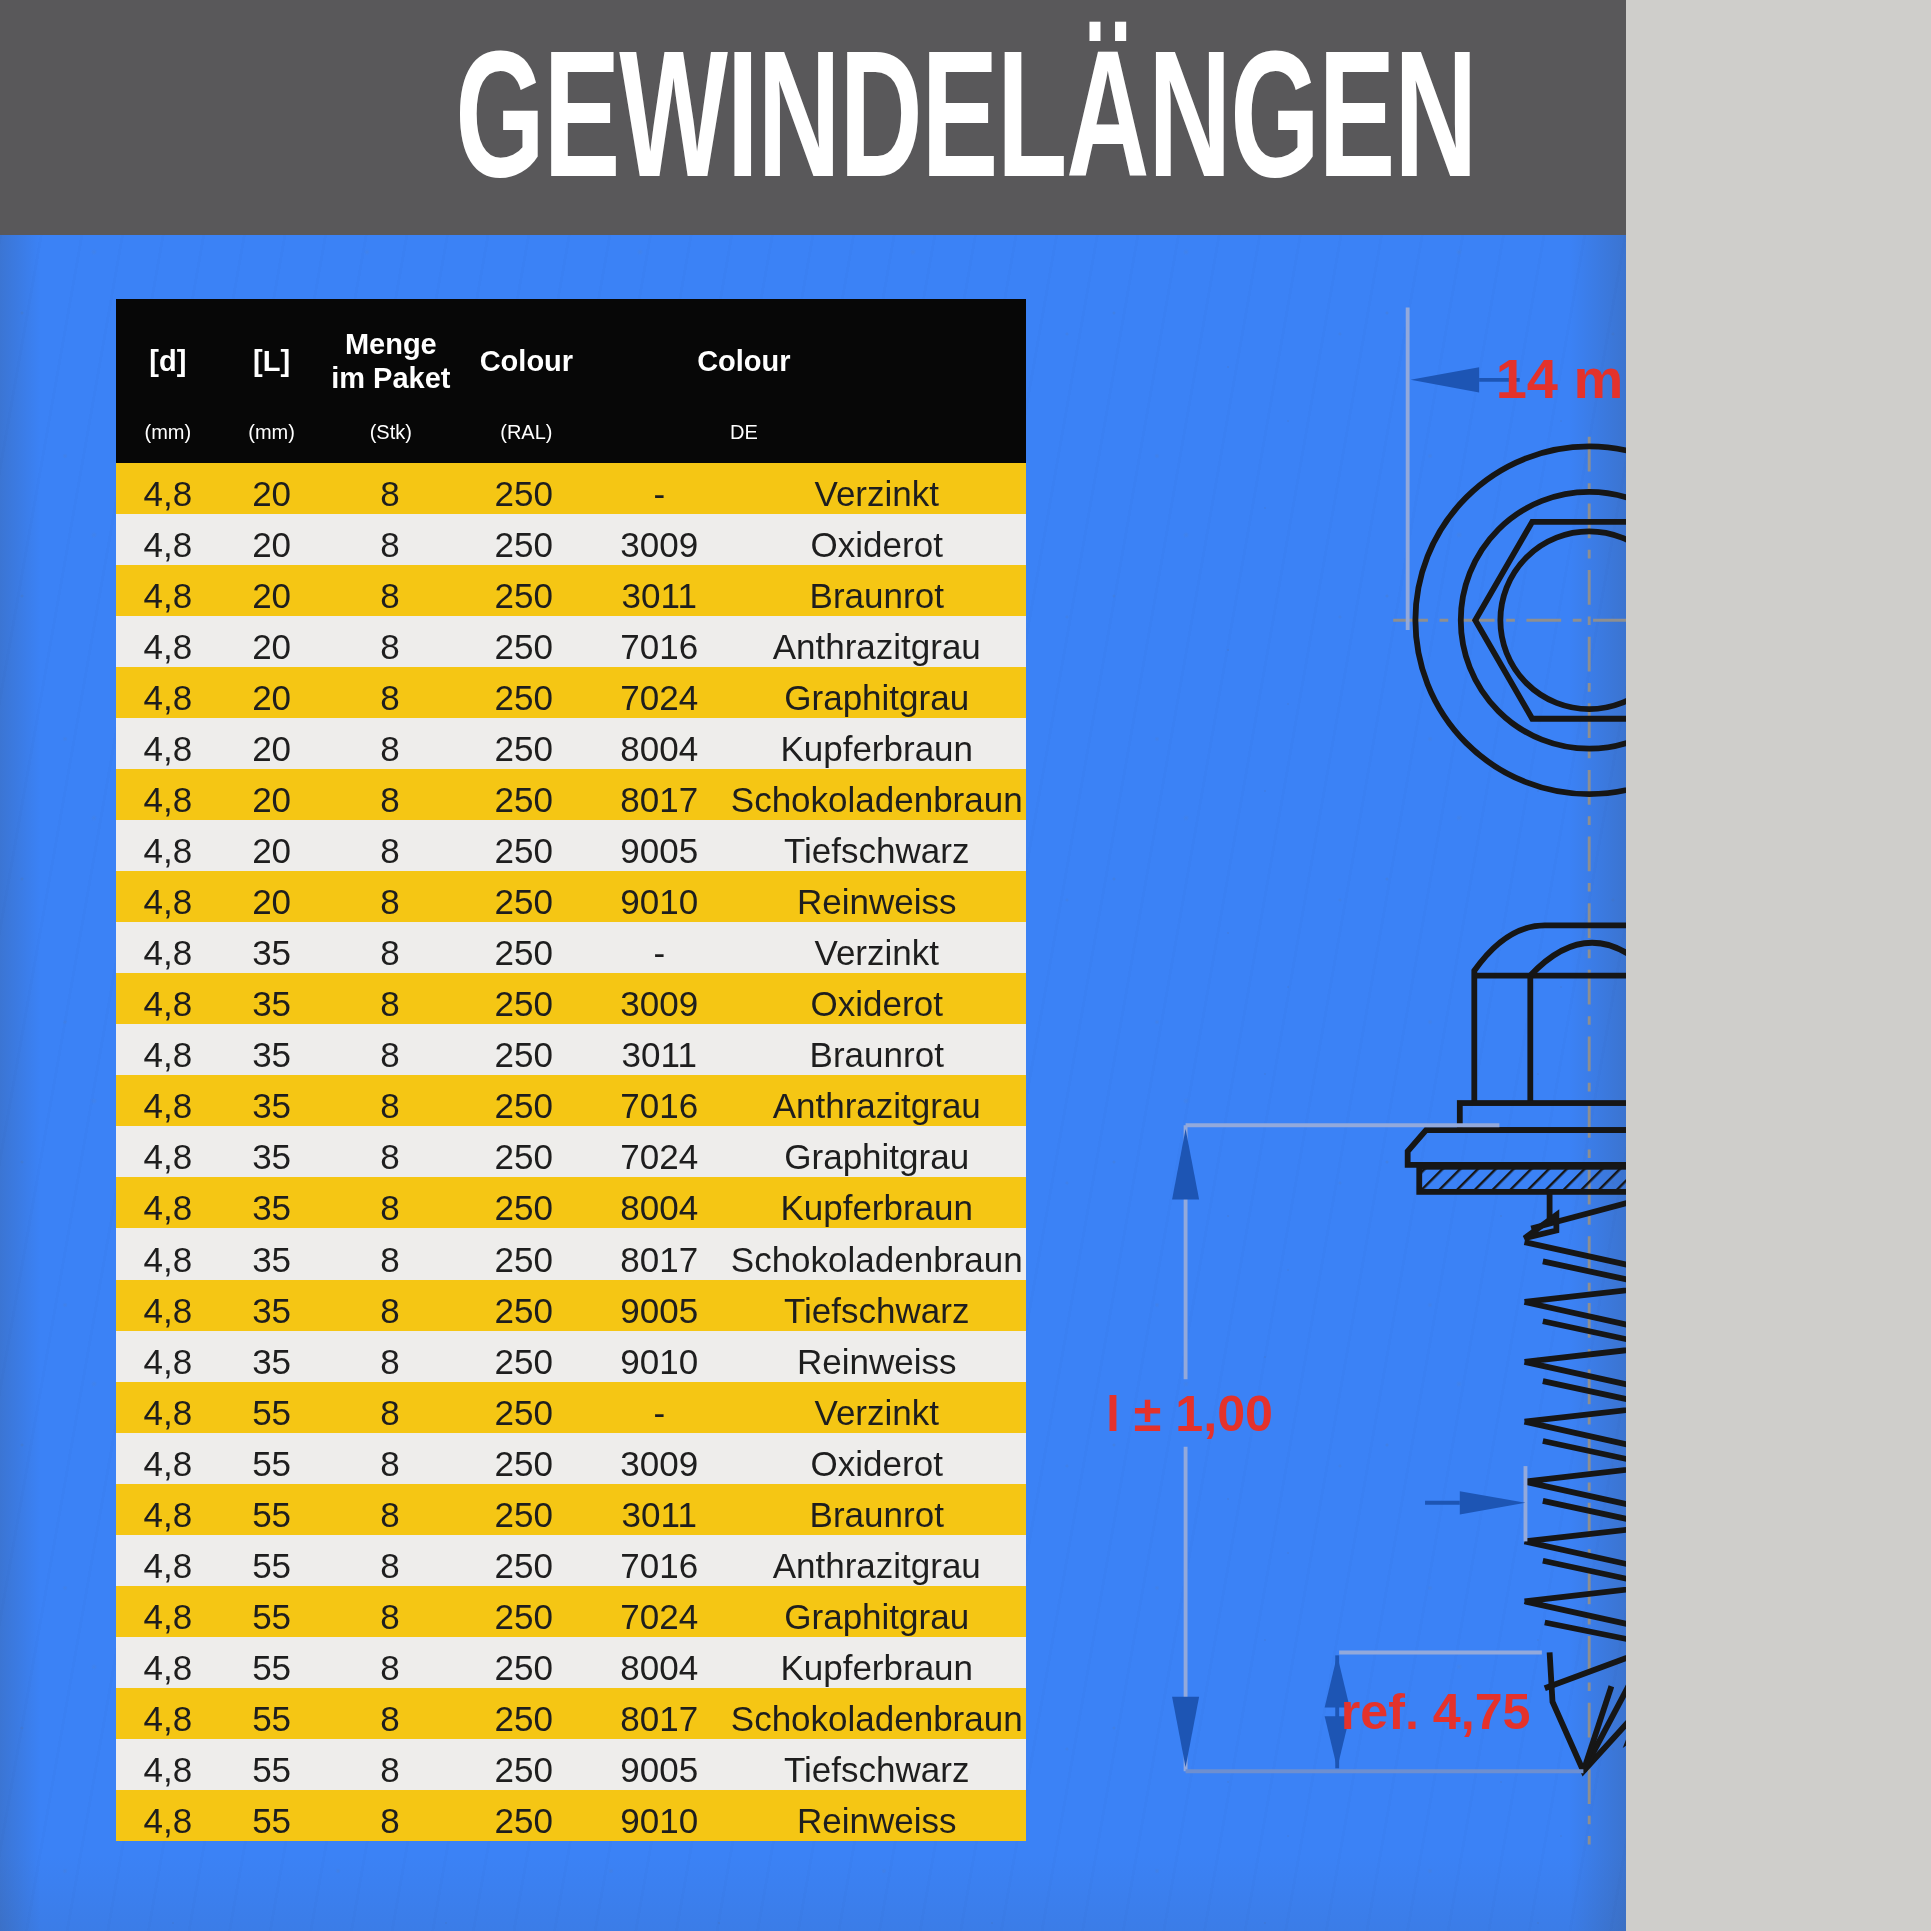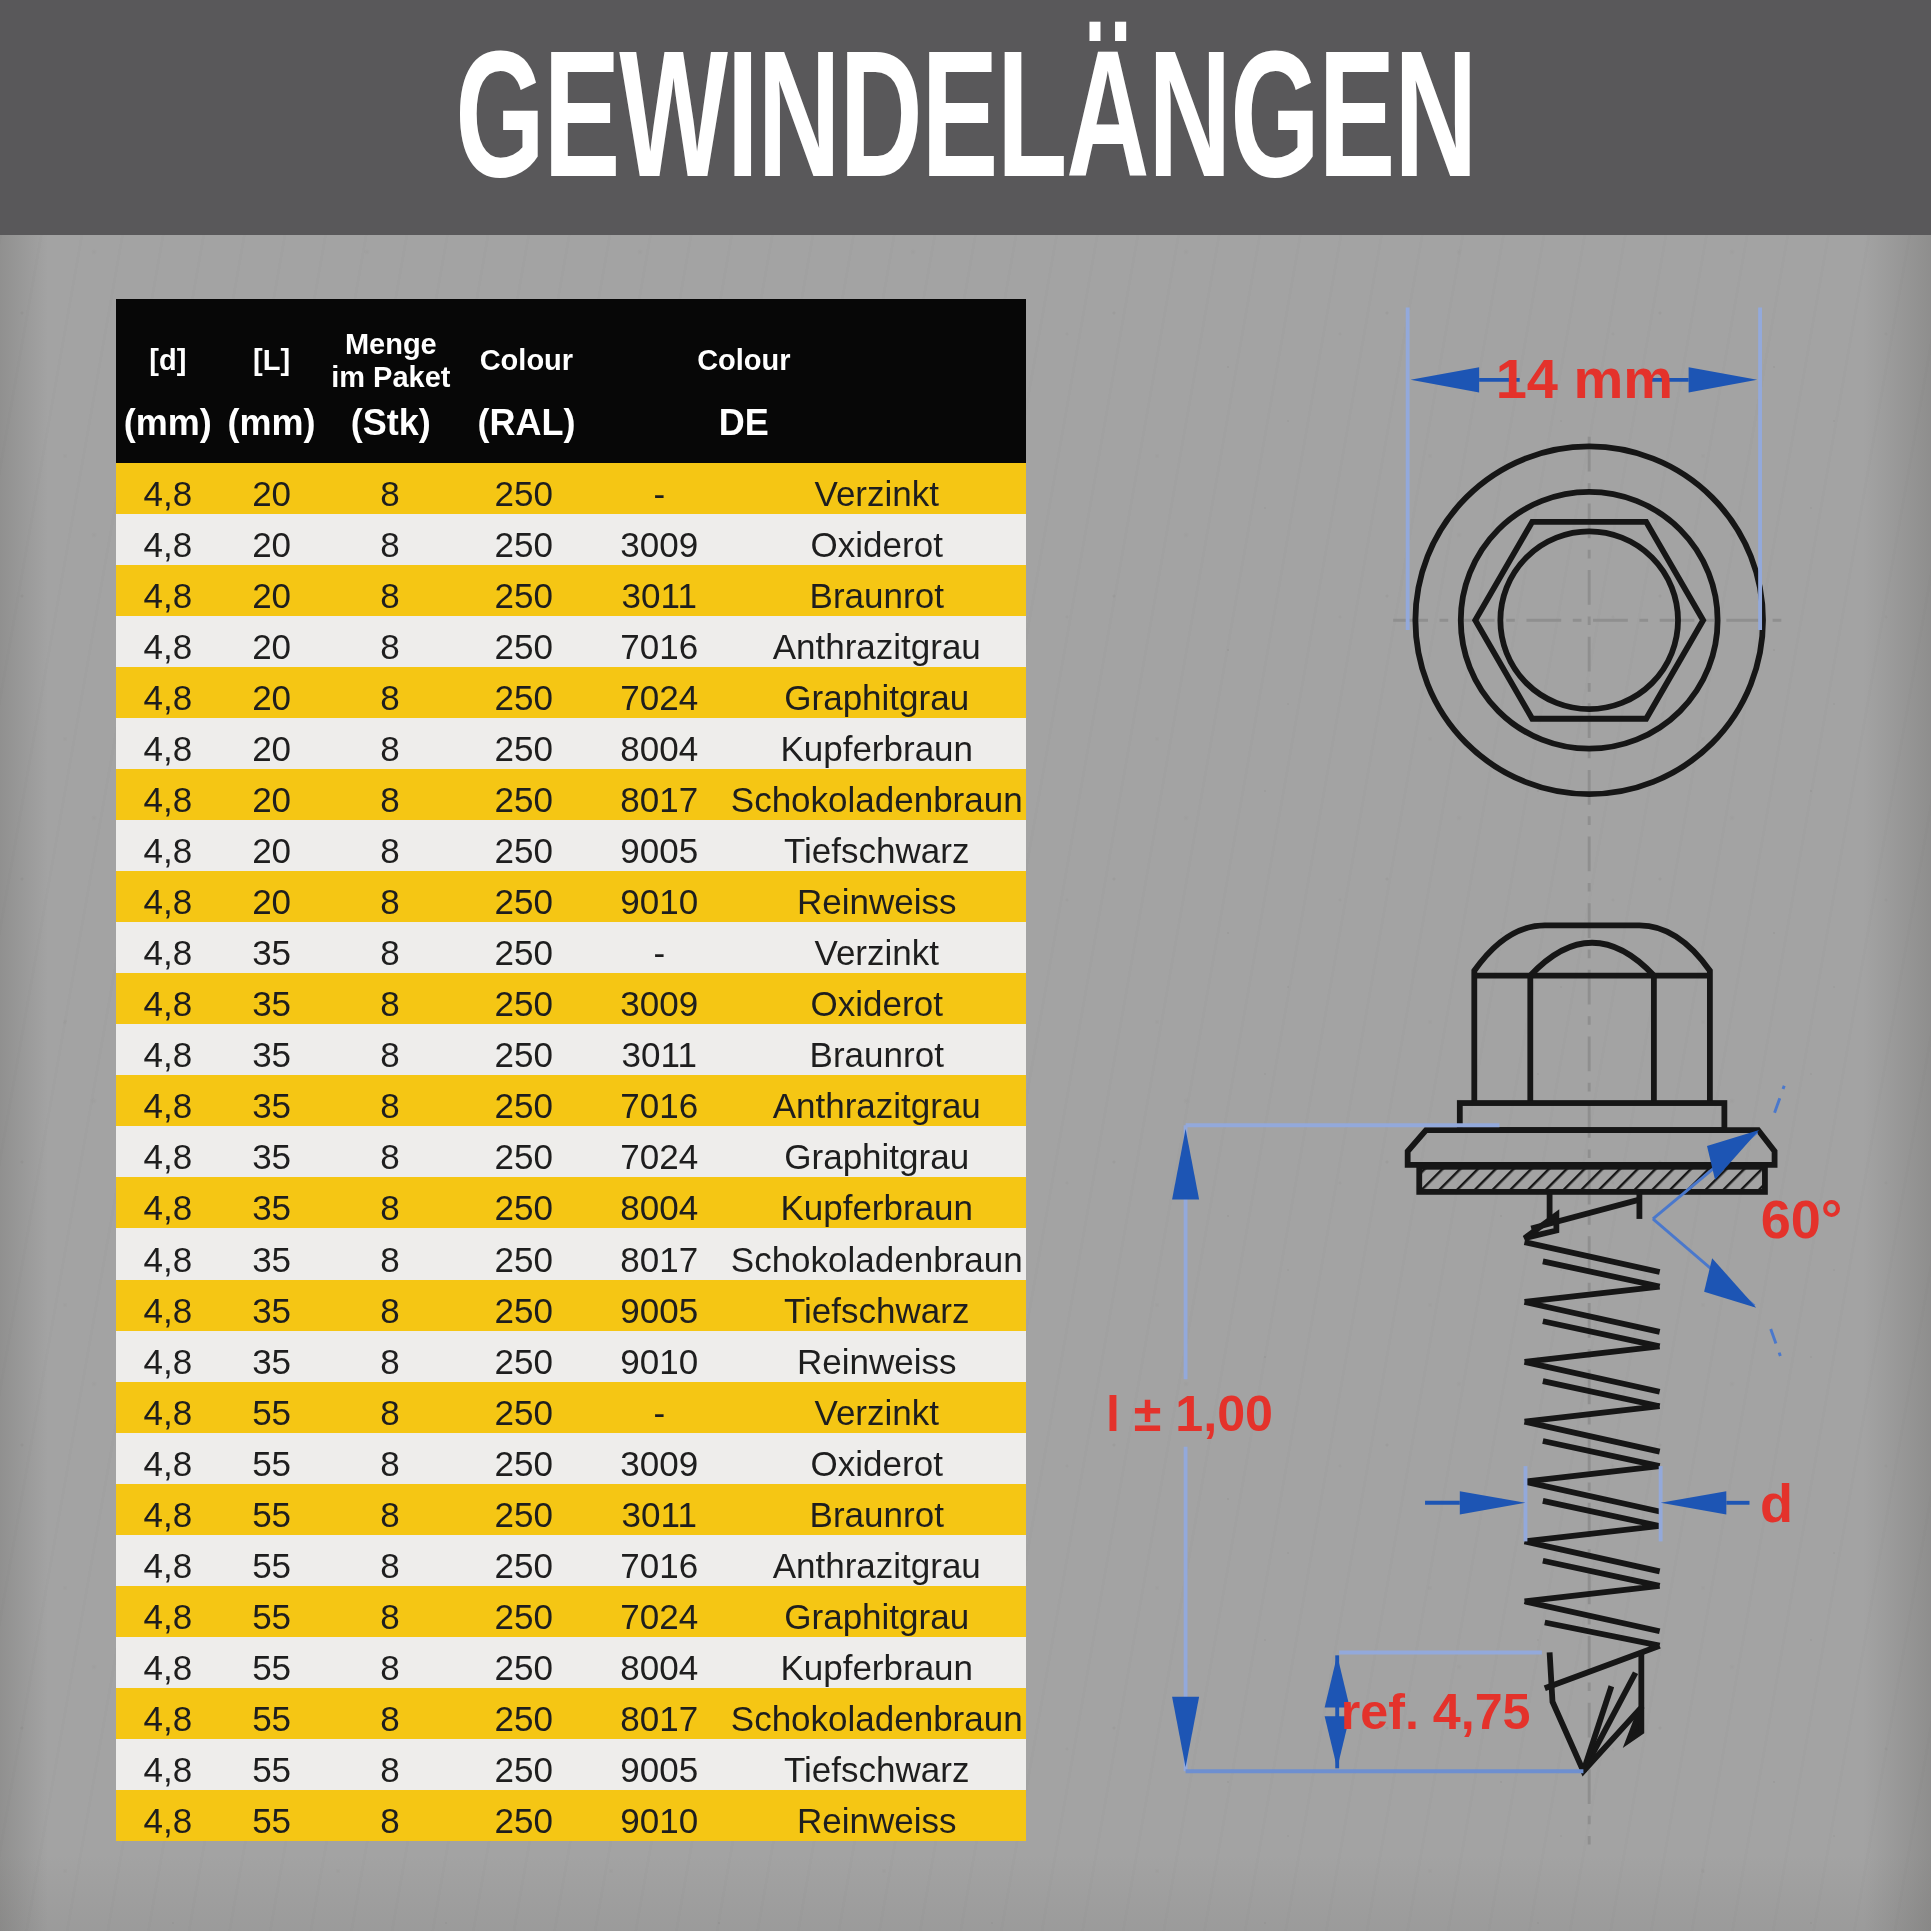--- a/index.html
+++ b/index.html
@@ -1,16 +1,16 @@
 <!DOCTYPE html>
 <html><head>
 <meta charset="utf-8">
 <style>
   html,body{margin:0;padding:0;background:#cfcecb;}
-  .stage{position:relative;width:1931px;height:1931px;background:#a3a3a3;overflow:hidden;
+  .stage{position:relative;width:1626px;height:1931px;background:#3b82f6;overflow:hidden;
          font-family:"Liberation Sans",sans-serif;}
   
   .stage::before{content:"";position:absolute;inset:0;pointer-events:none;opacity:.9;
     background-image:
       radial-gradient(circle 2.9px at 22px 30px, rgba(110,108,102,.18), transparent 70%),
       radial-gradient(circle 1.9px at 136px 84px, rgba(90,88,84,.20), transparent 70%),
       radial-gradient(circle 3.9px at 65px 173px, rgba(120,118,112,.12), transparent 70%),
       radial-gradient(circle 1.9px at 196px 138px, rgba(90,88,84,.16), transparent 70%),
       radial-gradient(circle 2.9px at 248px 51px, rgba(110,108,102,.14), transparent 70%),
       radial-gradient(circle 1.9px at 173px 225px, rgba(90,88,84,.18), transparent 70%),
@@ -26,21 +26,21 @@
   .title{color:#ffffff;font-weight:800;font-size:180px;letter-spacing:-1.9px;line-height:1;
          transform:scaleX(.64);transform-origin:center;white-space:nowrap;padding-bottom:7.7px;}
   
   .table{position:absolute;left:116px;top:299px;width:910px;height:1542px;z-index:2;
          display:flex;flex-direction:column;}
   .thead{height:164px;background:#070707;display:flex;color:#ffffff;}
   .hcol{display:flex;flex-direction:column;justify-content:space-between;
         padding:21px 1.9px 19.3px 1.9px;box-sizing:border-box;text-align:center;}
   .hlabel{height:83px;display:flex;align-items:center;justify-content:center;
           font-weight:700;font-size:29px;line-height:1.15;}
-  .hunit{font-weight:700;font-size:36px;}
+  .hunit{font-weight:400;font-size:20px;}
   .rows{flex:1;display:flex;flex-direction:column;}
   .trow{flex:1;display:flex;align-items:flex-end;}
   .trow.yellow{background:#f5c614;}
   .trow.plain{background:#eeedeb;}
   .tcell{text-align:center;font-size:35px;color:#1e1e1e;box-sizing:border-box;}
   .c0{width:11.4%;} .c1{width:11.4%;} .c2{width:14.6%;} .c3{width:14.8%;} .c4{width:15.0%;} .c5{width:32.8%;}
   
   .drawing{position:absolute;left:1062px;top:232px;width:869px;height:1661px;z-index:1;}
   svg text{font-family:"Liberation Sans",sans-serif;font-weight:700;}
   .redlab{fill:#e4322b;}

